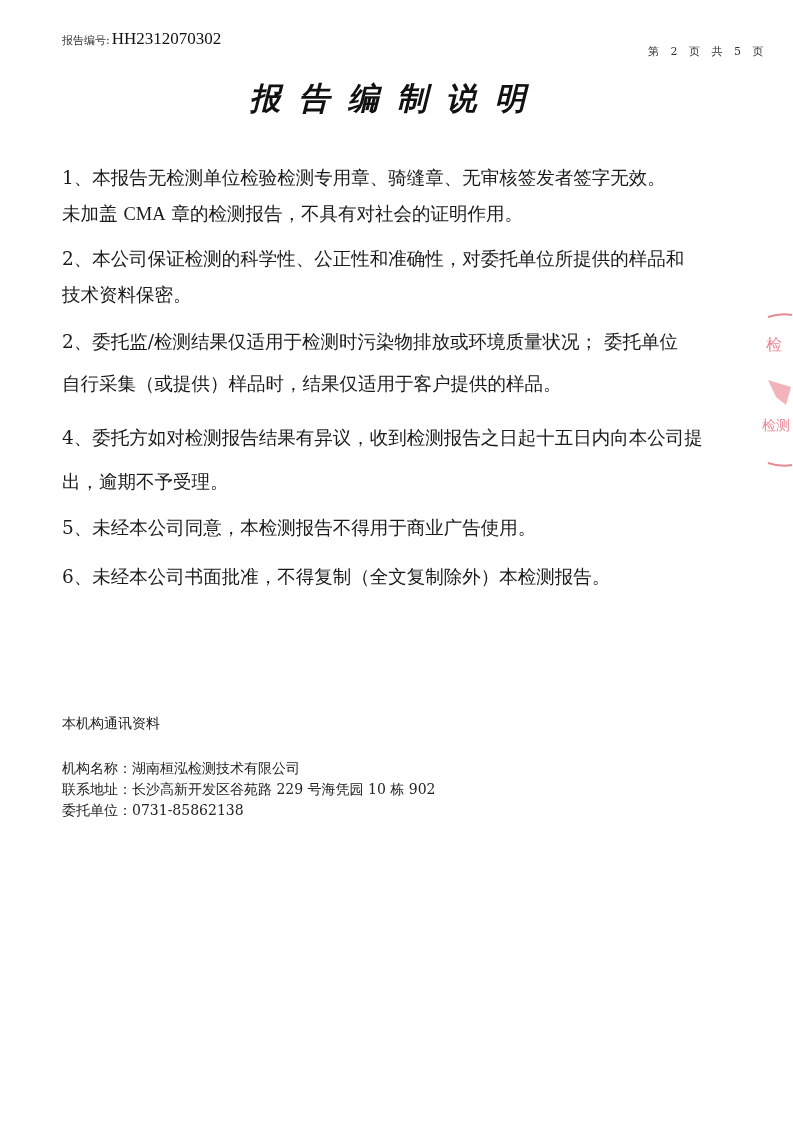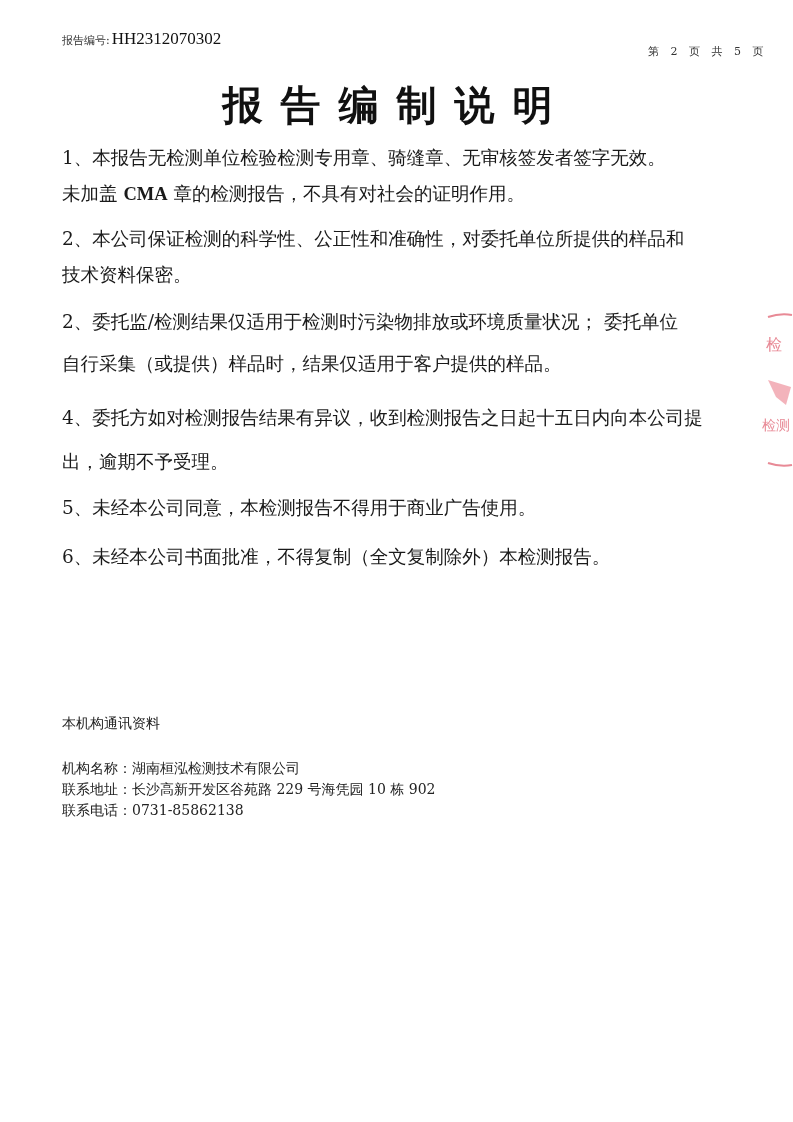--- a/index.html
+++ b/index.html
@@ -1,24 +1,24 @@
 <!DOCTYPE html>
 <html><head>
 <meta charset="utf-8">
 <style>
   html, body { margin:0; padding:0; }
   body { width:793px; height:1122px; background:#ffffff; position:relative; overflow:hidden;
          font-family:"DejaVu Serif","Liberation Serif",serif; color:#1a1a1a; }
   .hdr-left { position:absolute; left:62px; top:29px; font-size:11px; color:#333; }
   .hdr-left .num { font-family:"Liberation Serif",serif; font-size:17px; color:#111; margin-left:2px; }
   .hdr-right { position:absolute; left:648px; top:44px; font-size:11px; color:#333; letter-spacing:4px; }
-  .title { position:absolute; left:0; width:793px; top:78px; text-align:center; font-size:40px; font-weight:bold;
-           letter-spacing:18px; font-family:"DejaVu Sans","Liberation Sans",sans-serif; color:#111; }
-  .para { position:absolute; left:62px; font-size:18.5px; line-height:20px; white-space:nowrap; }
-  .para b { font-family:"Liberation Serif",serif; font-weight:bold; }
+  .title { position:absolute; left:0; width:793px; top:78px; text-align:center; font-size:31px; font-weight:bold;
+           letter-spacing:18px; font-family:"DejaVu Sans","Liberation Sans",sans-serif; color:#111;font-style:italic; }
+  .para { position:absolute; left:62px; font-size:18.5px; line-height:20px; white-space:nowrap;margin-top:20px; }
+  .para b { font-family:"Liberation Serif",serif; font-weight:normal; }
   .contact-head { position:absolute; left:62px; top:715px; font-size:14px; color:#222; }
   .contact { position:absolute; left:62px; font-size:14px; color:#222;text-align:center; }
   .stamp { position:absolute; left:758px; top:305px; width:35px; height:170px; }
 </style>
 </head>
 <body>
 
 <div class="hdr-left">
   <span>报告编号:</span><span class="num">HH2312070302</span>
 </div>
@@ -37,21 +37,21 @@
 
 <div class="para" style="top:408px">4、委托方如对检测报告结果有异议，收到检测报告之日起十五日内向本公司提</div>
 <div class="para" style="top:452px">出，逾期不予受理。</div>
 
 <div class="para" style="top:498px">5、未经本公司同意，本检测报告不得用于商业广告使用。</div>
 <div class="para" style="top:547px">6、未经本公司书面批准，不得复制（全文复制除外）本检测报告。</div>
 
 <div class="contact-head">本机构通讯资料</div>
 <div class="contact" style="top:760px"><span>机构名称：</span><span>湖南桓泓检测技术有限公司</span></div>
 <div class="contact" style="top:781px"><span>联系地址：</span><span>长沙高新开发区谷苑路 229 号海凭园 10 栋 902</span></div>
-<div class="contact" style="top:802px"><span>联系电话：</span><span>0731-85862138</span></div>
+<div class="contact" style="top:802px"><span>委托单位：</span><span>0731-85862138</span></div>
 
 <svg class="stamp" viewBox="0 0 35 170">
   <path d="M10 12 Q22 8 34 10" stroke="#e88a96" stroke-width="2" fill="none"></path>
   <text x="8" y="45" font-size="16" fill="#e88a96" font-family="DejaVu Sans, sans-serif">检</text>
   <polygon points="10,75 33,82 28,100 18,92" fill="#f0a0aa" opacity="0.8"></polygon>
   <text x="4" y="125" font-size="14" fill="#e88a96" font-family="DejaVu Sans, sans-serif">检测</text>
   <path d="M10 158 Q22 162 34 160" stroke="#e88a96" stroke-width="2" fill="none"></path>
 </svg>
 
 </body></html>

